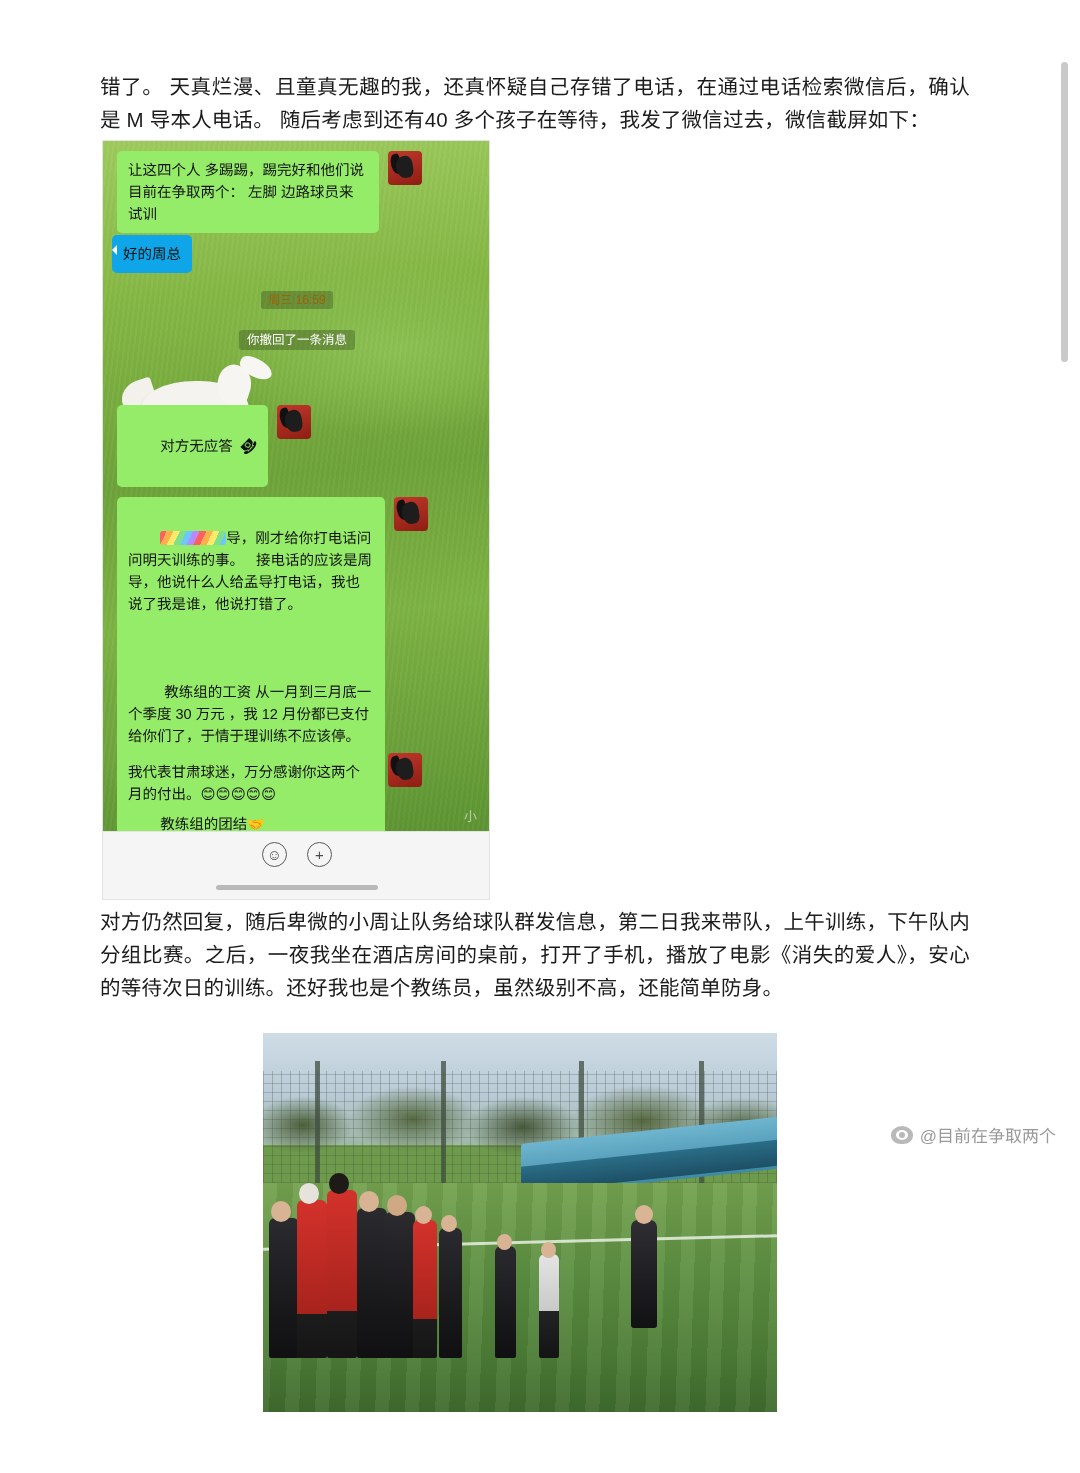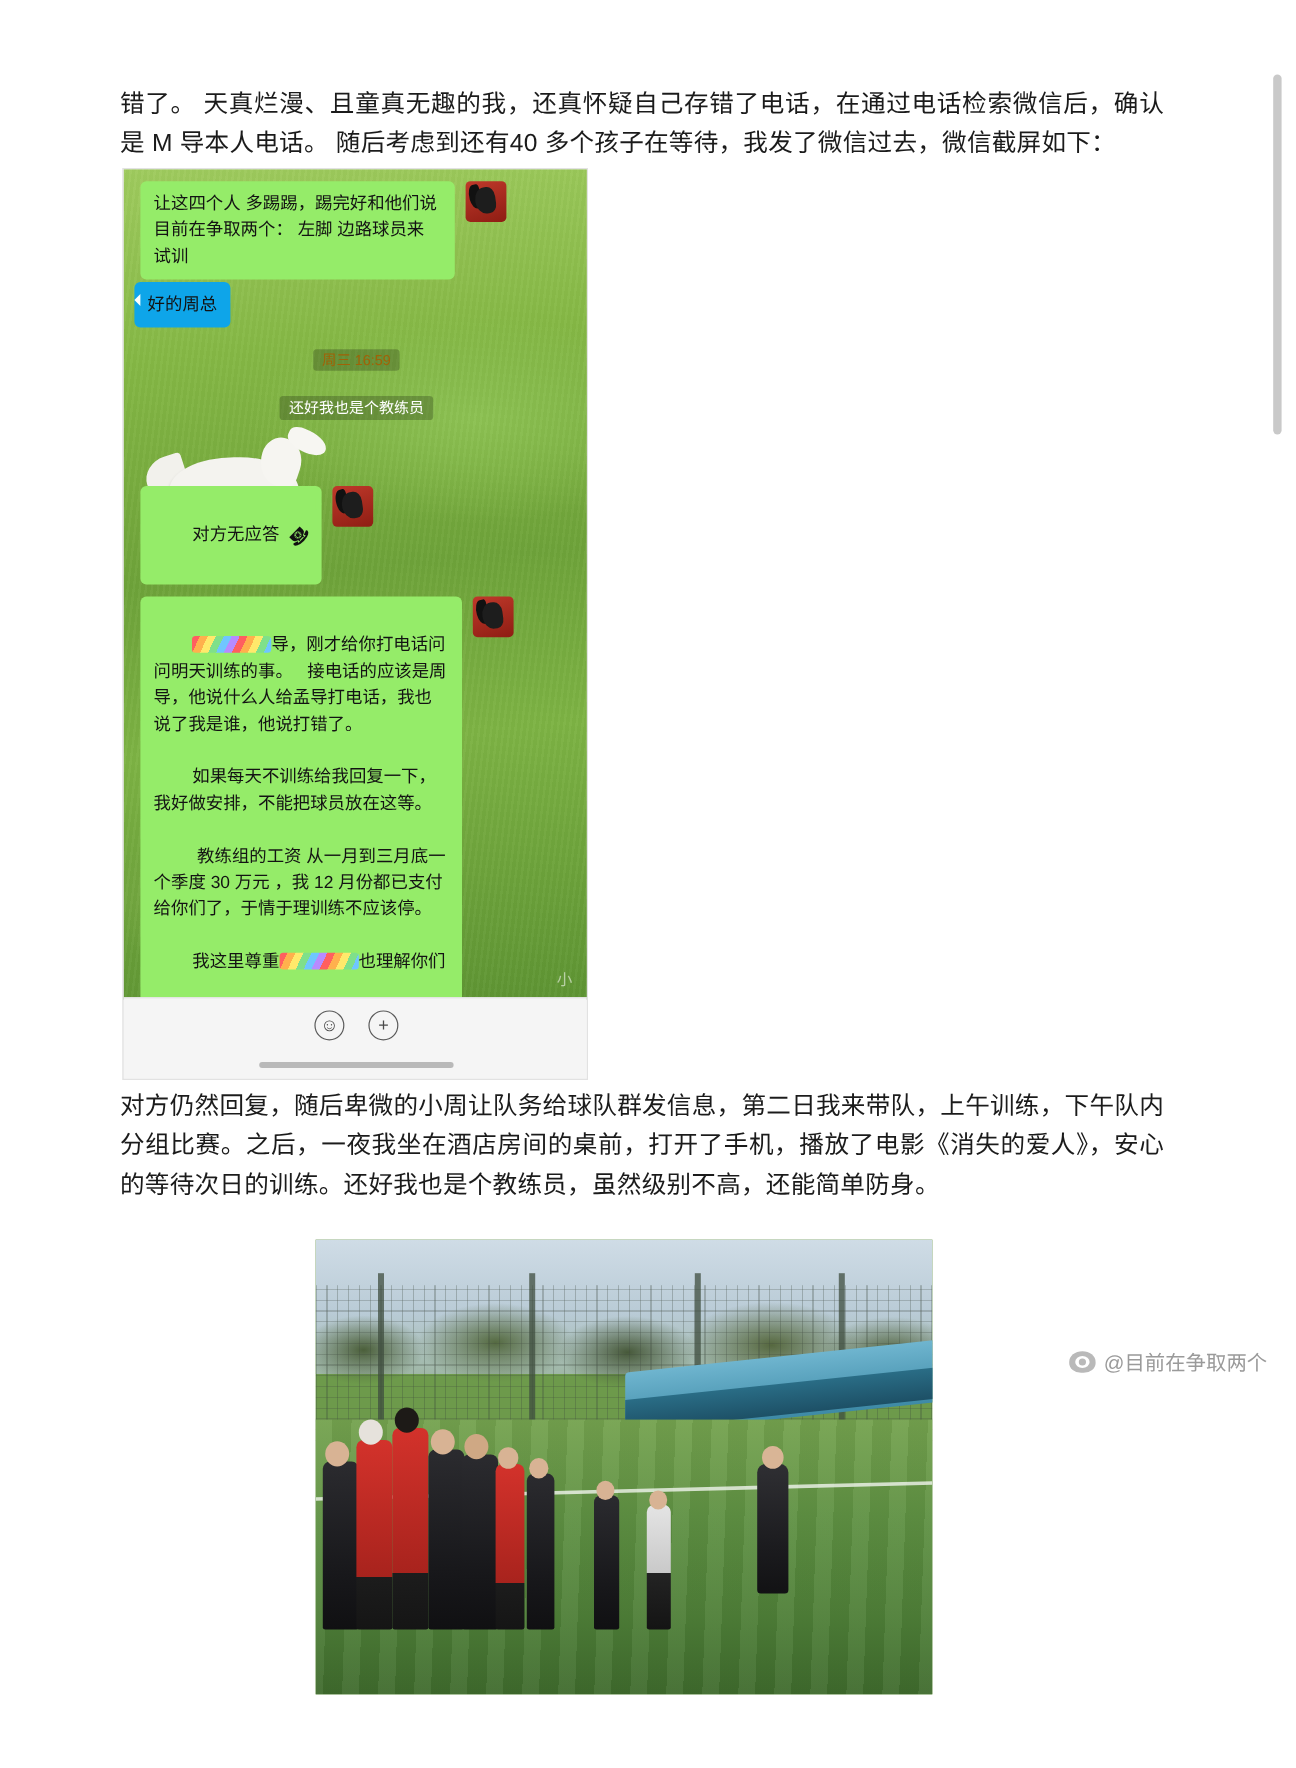--- a/index.html
+++ b/index.html
@@ -456,49 +456,56 @@
 
     <div class="msg-row" style="left:0px; top:94px; width:360px;">
       <div class="bubble white">好的周总</div>
     </div>
 
     <div class="sys-time" style="top:149px;">
       <span>周三 16:59</span>
     </div>
 
     <div class="sys-note" style="top:188px;">
-      <span>还好我也是个教练员</span>
+      <span>你撤回了一条消息</span>
     </div>
 
 
     <div class="msg-row right" style="left:14px; top:264px; width:360px;">
       <div class="bubble green">
         <span>对方无应答</span><span class="call-icon">☎</span>
       </div>
       <div class="avatar">
         <div class="h-mane"></div>
           <div class="h-head"></div>
       </div>
     </div>
 
 
     <div class="msg-row right" style="left:14px; top:356px; width:360px;">
       <div class="bubble green" style="max-width:268px;">
         <span class="rainbow"></span><span>导，刚才给你打电话问问明天训练的事。   接电话的应该是周导，他说什么人给孟导打电话，我也说了我是谁，他说打错了。</span><br>
-        <span>如果每天不训练给我回复一下，我好做安排，不能把球员放在这等。</span><br>
+        <br>
         <span> 教练组的工资 从一月到三月底一个季度 30 万元 ，我 12 月份都已支付给你们了，于情于理训练不应该停。</span><br>
         <span>我这里尊重</span><span class="rainbow"></span><span>也理解你们</span><br>
         <span>教练组的团结</span><span class="emoji-inline">🤝</span>
       </div>
       <div class="avatar">
         <div class="h-mane"></div>
           <div class="h-head"></div>
       </div>
     </div>
 
+    <div class="msg-row right" style="left:14px; top:612px; width:360px;">
+      <div class="bubble green">我代表甘肃球迷，万分感谢你这两个月的付出。😊😊😊😊😊</div>
+      <div class="avatar">
+        <div class="h-mane"></div>
+          <div class="h-head"></div>
+      </div>
+    </div>
 
     <div class="watermark-small">小</div>
 
     <div class="wechat-inputbar">
       <div class="input-icons">
         <div class="circ-icon">☺</div>
         <div class="circ-icon">+</div>
       </div>
       <div class="home-indicator"></div>
     </div>

